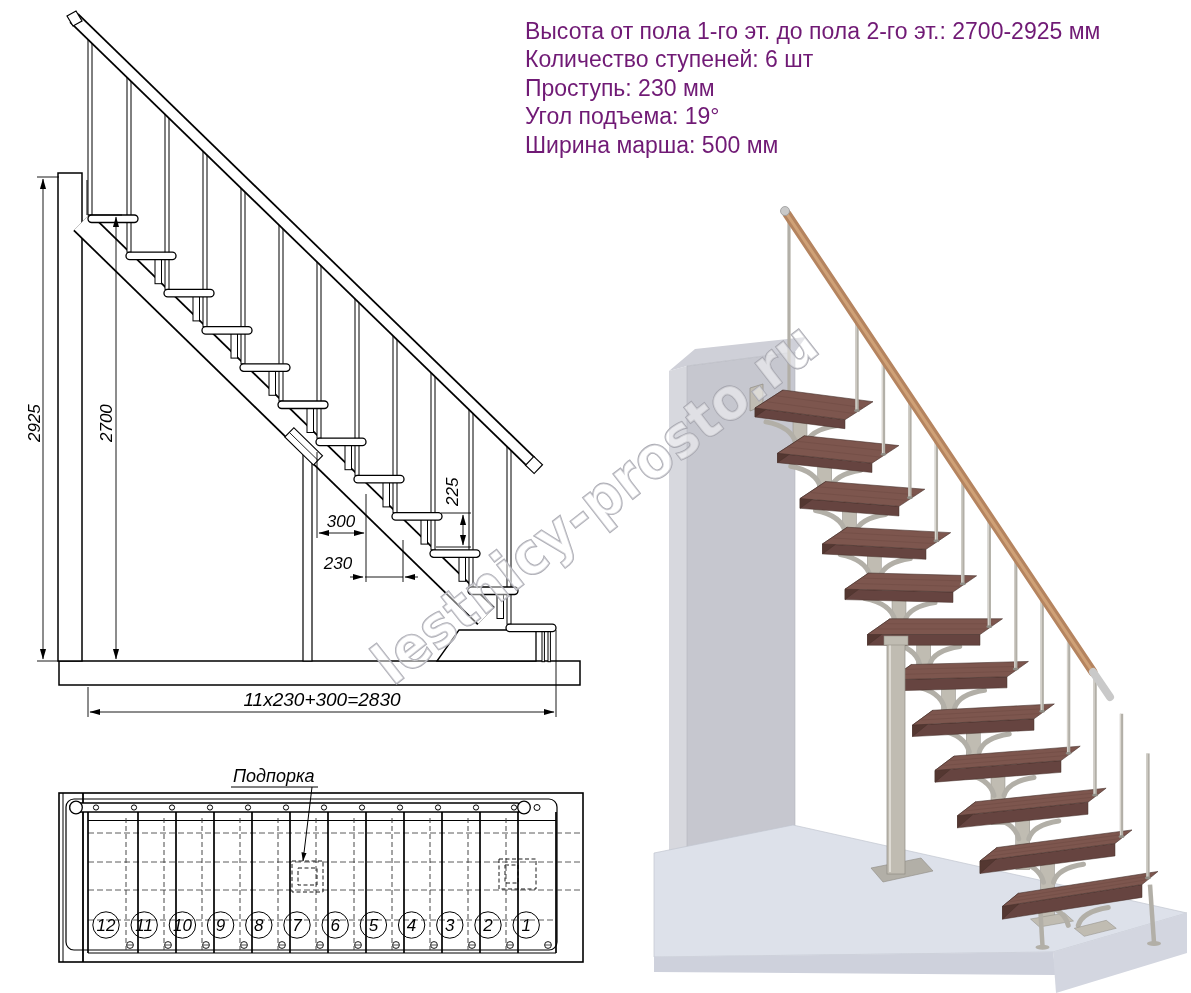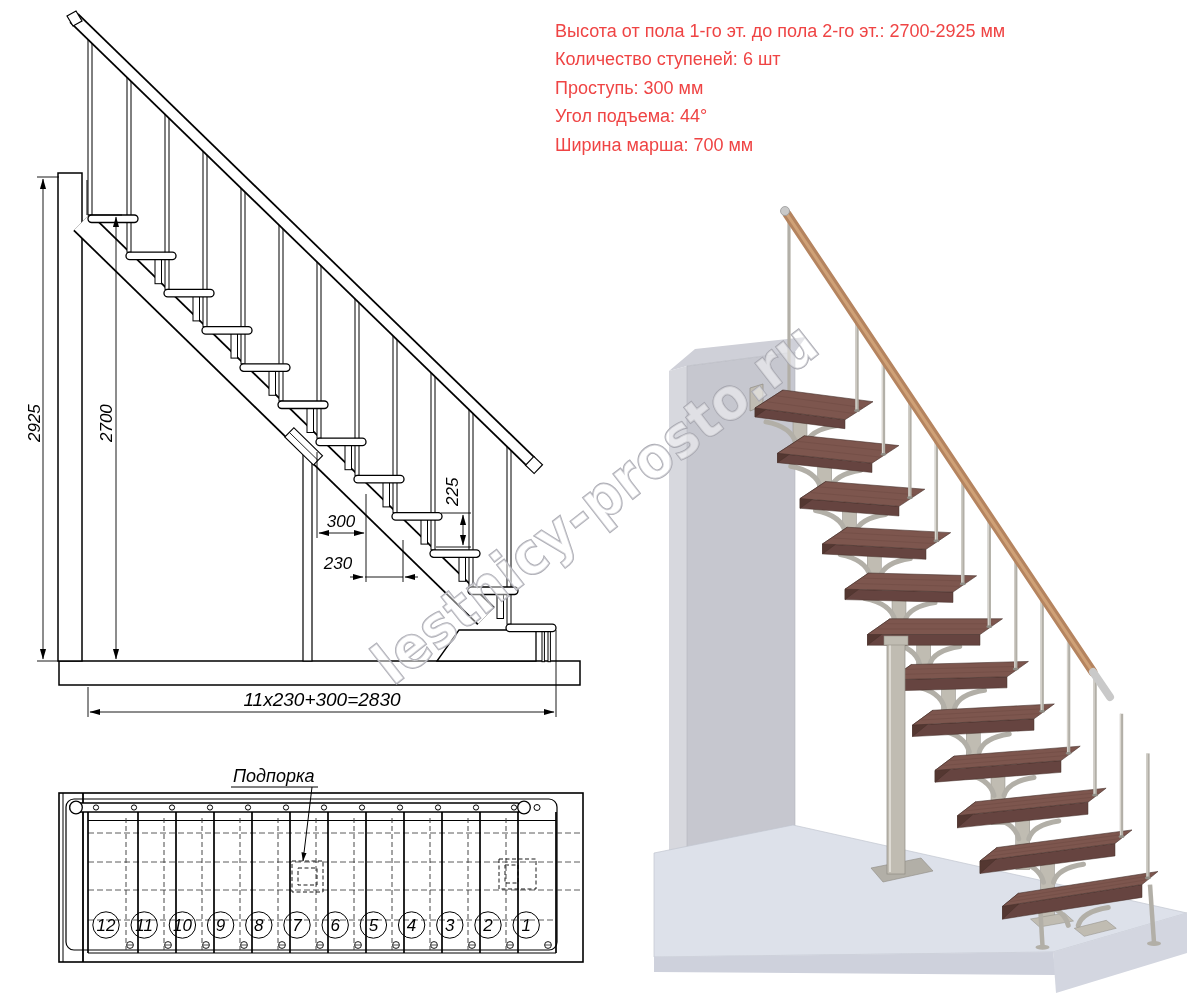--- a/index.html
+++ b/index.html
@@ -1,20 +1,20 @@
 <!DOCTYPE html>
 <html><head>
 <meta charset="utf-8">
 <style>
   html,body{margin:0;padding:0;background:#ffffff}
   .canvas{position:relative;width:1191px;height:993px;background:#fff;
           font-family:"Liberation Sans",sans-serif;overflow:hidden}
   .canvas svg{position:absolute}
-  .specs{position:absolute;left:555px;top:17px;width:620px;font-size:18px;
-         line-height:28.4px;color:#ef4444;white-space:nowrap}
+  .specs{position:absolute;left:525px;top:17px;width:620px;font-size:23px;
+         line-height:28.4px;color:#701a75;white-space:nowrap}
   .dim-text{font-family:"Liberation Sans",sans-serif;font-style:italic;fill:#000}
   .wm{pointer-events:none}
 </style>
 </head>
 <body>
 
 <div class="canvas">
 
   <svg id="svg-side" style="left:0;top:0" width="620" height="760" viewBox="0 0 620 760">
     <defs>
@@ -115,23 +115,23 @@
       <text class="dim-text" font-size="17" x="341" y="527" text-anchor="middle">300</text>
       <text class="dim-text" font-size="17" x="338" y="569" text-anchor="middle">230</text>
       <text class="dim-text" font-size="17" transform="translate(458,506) rotate(-90)">225</text>
       <text class="dim-text" font-size="19" x="322" y="706" text-anchor="middle">11x230+300=2830</text>
     </g>
   </svg>
 
   <div class="specs">
     <div>Высота от пола 1-го эт. до пола 2-го эт.: 2700-2925 мм</div>
     <div>Количество ступеней: 6 шт</div>
-    <div>Проступь: 300 мм</div>
-    <div>Угол подъема: 44°</div>
-    <div>Ширина марша: 700 мм</div>
+    <div>Проступь: 230 мм</div>
+    <div>Угол подъема: 19°</div>
+    <div>Ширина марша: 500 мм</div>
   </div>
 
   <svg id="svg-plan" style="left:40px;top:753px" width="560" height="240" viewBox="40 753 560 240">
     <defs>
       <marker id="arrB" viewBox="0 0 10 7" refX="9.5" refY="3.5" markerWidth="9" markerHeight="7" markerUnits="userSpaceOnUse" orient="auto">
         <path d="M0,0.6 L10,3.5 L0,6.4 z" fill="#000"></path>
       </marker>
     </defs>
     <rect x="59" y="793" width="524" height="169" fill="#fff" stroke="#000" stroke-width="1.6"></rect>
     <rect x="66" y="799" width="491" height="151" rx="8" fill="none" stroke="#000" stroke-width="1.2"></rect>

